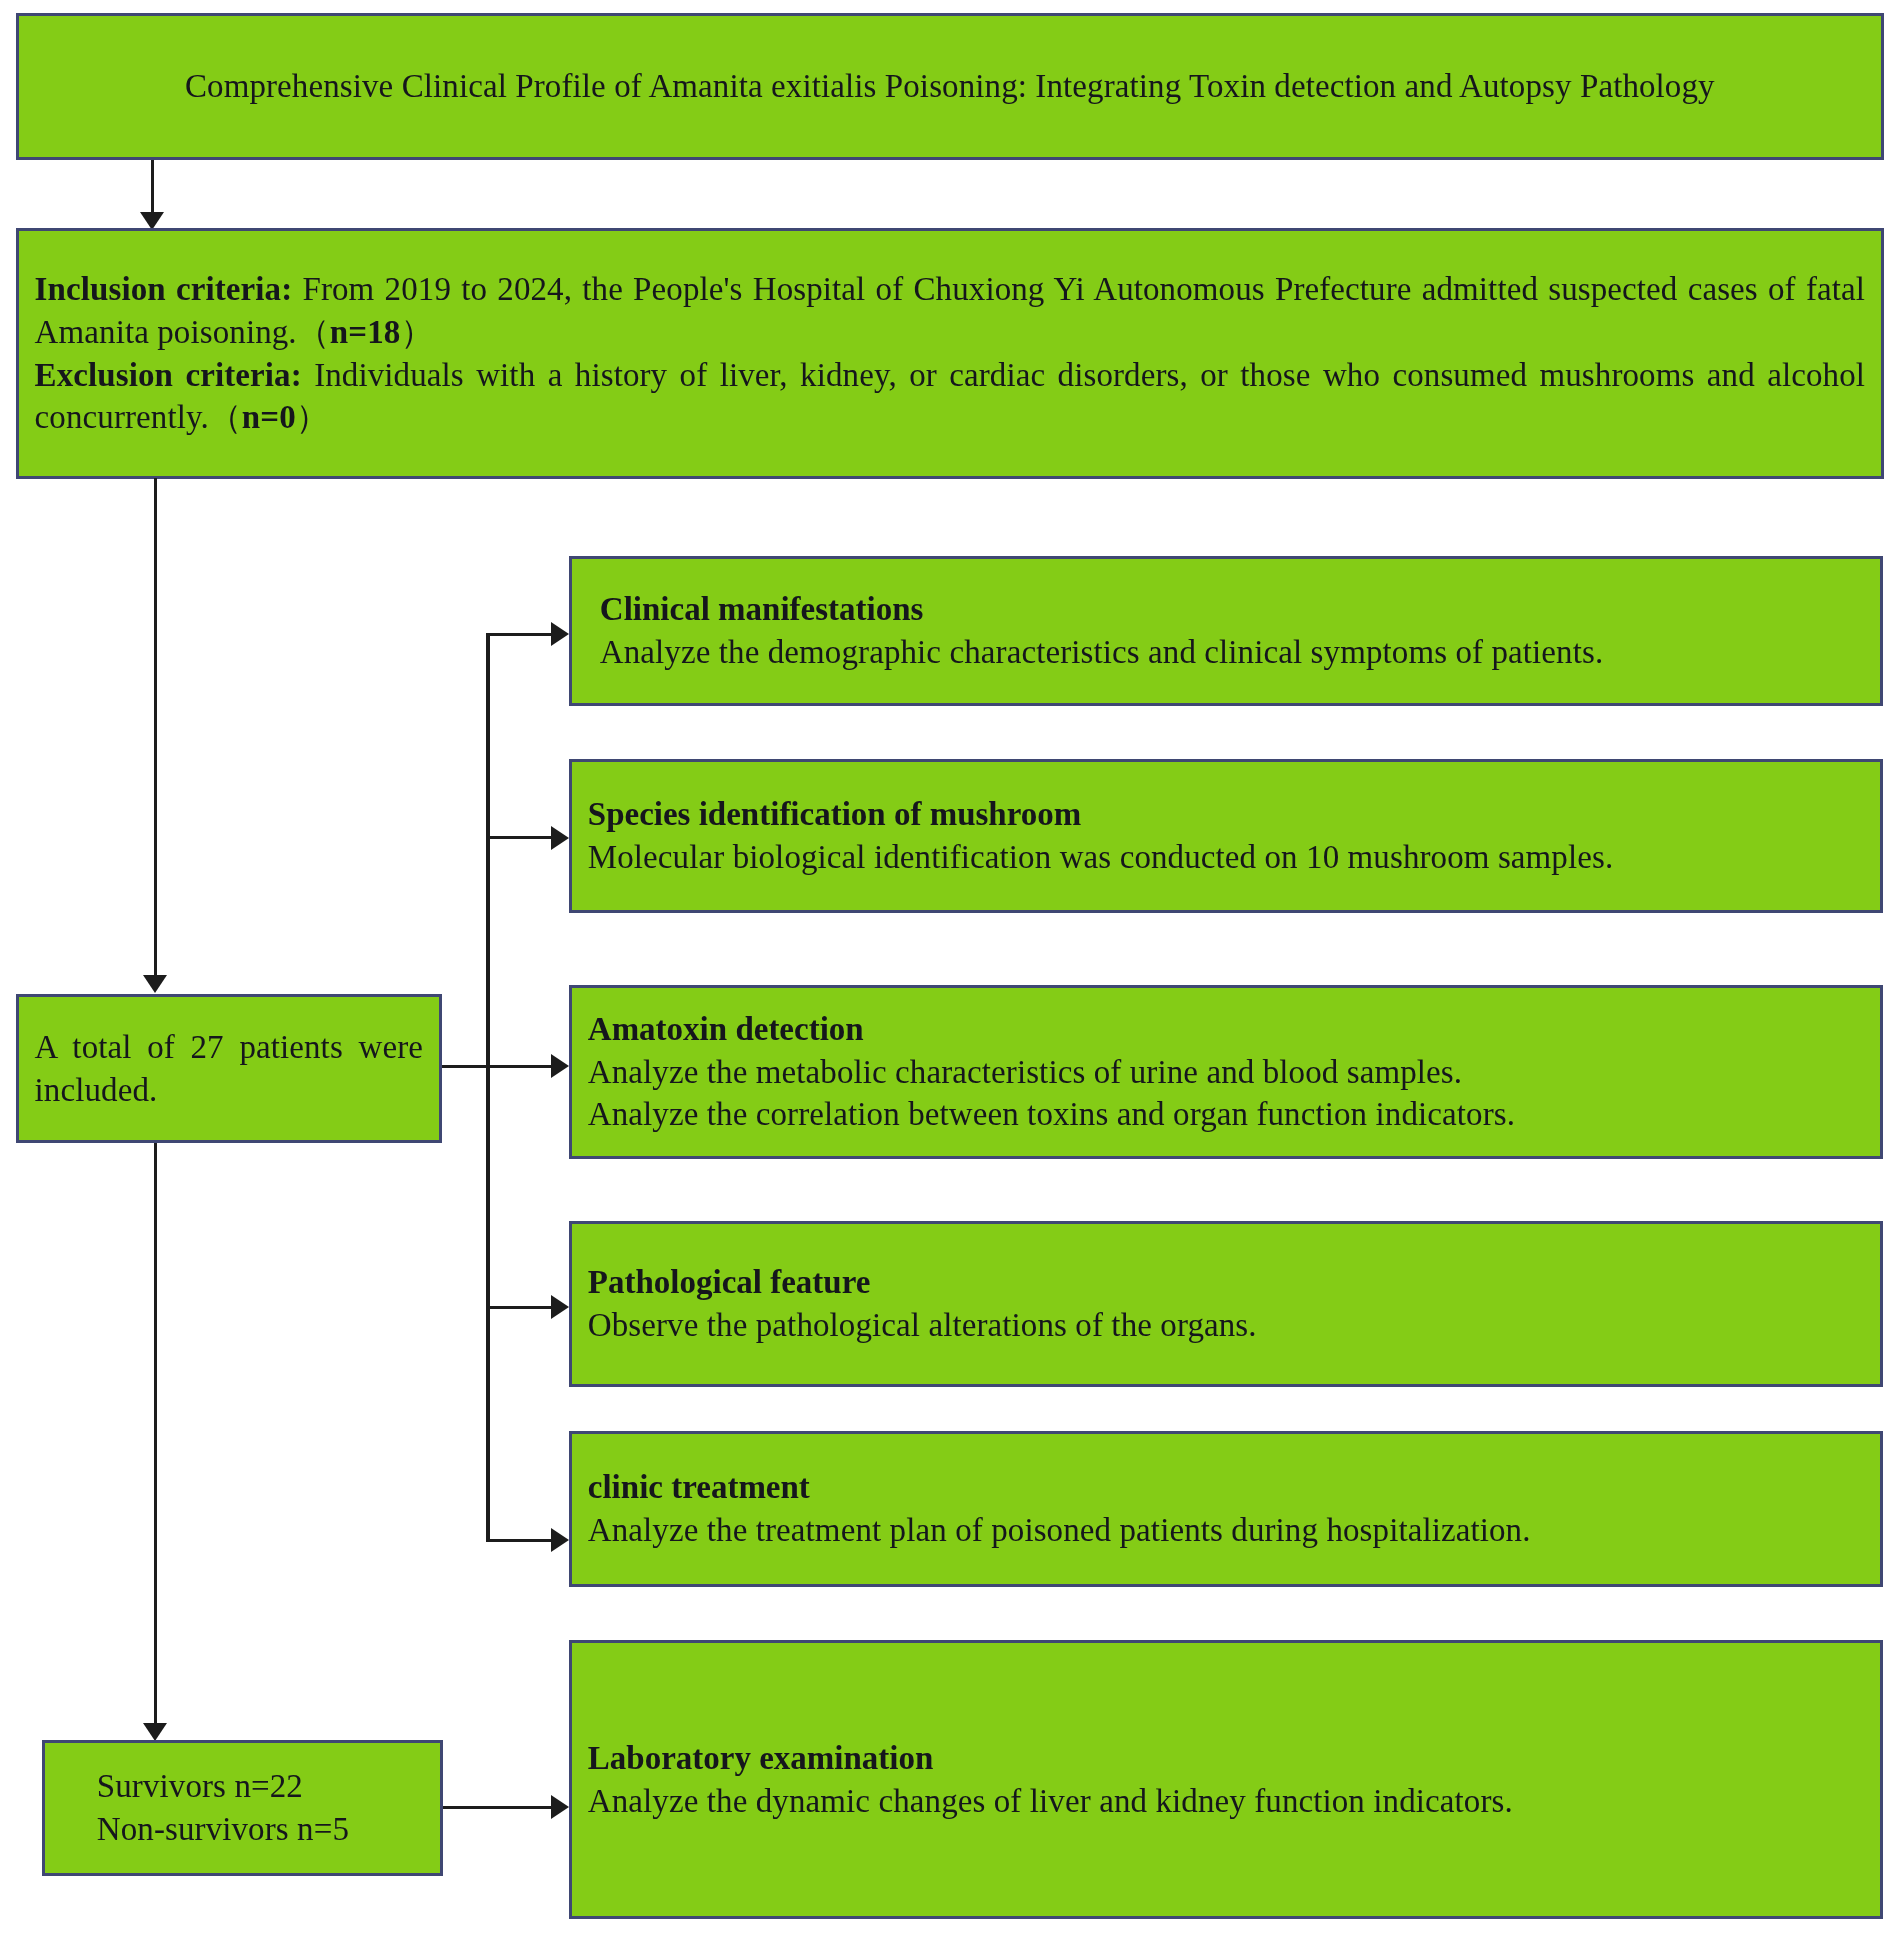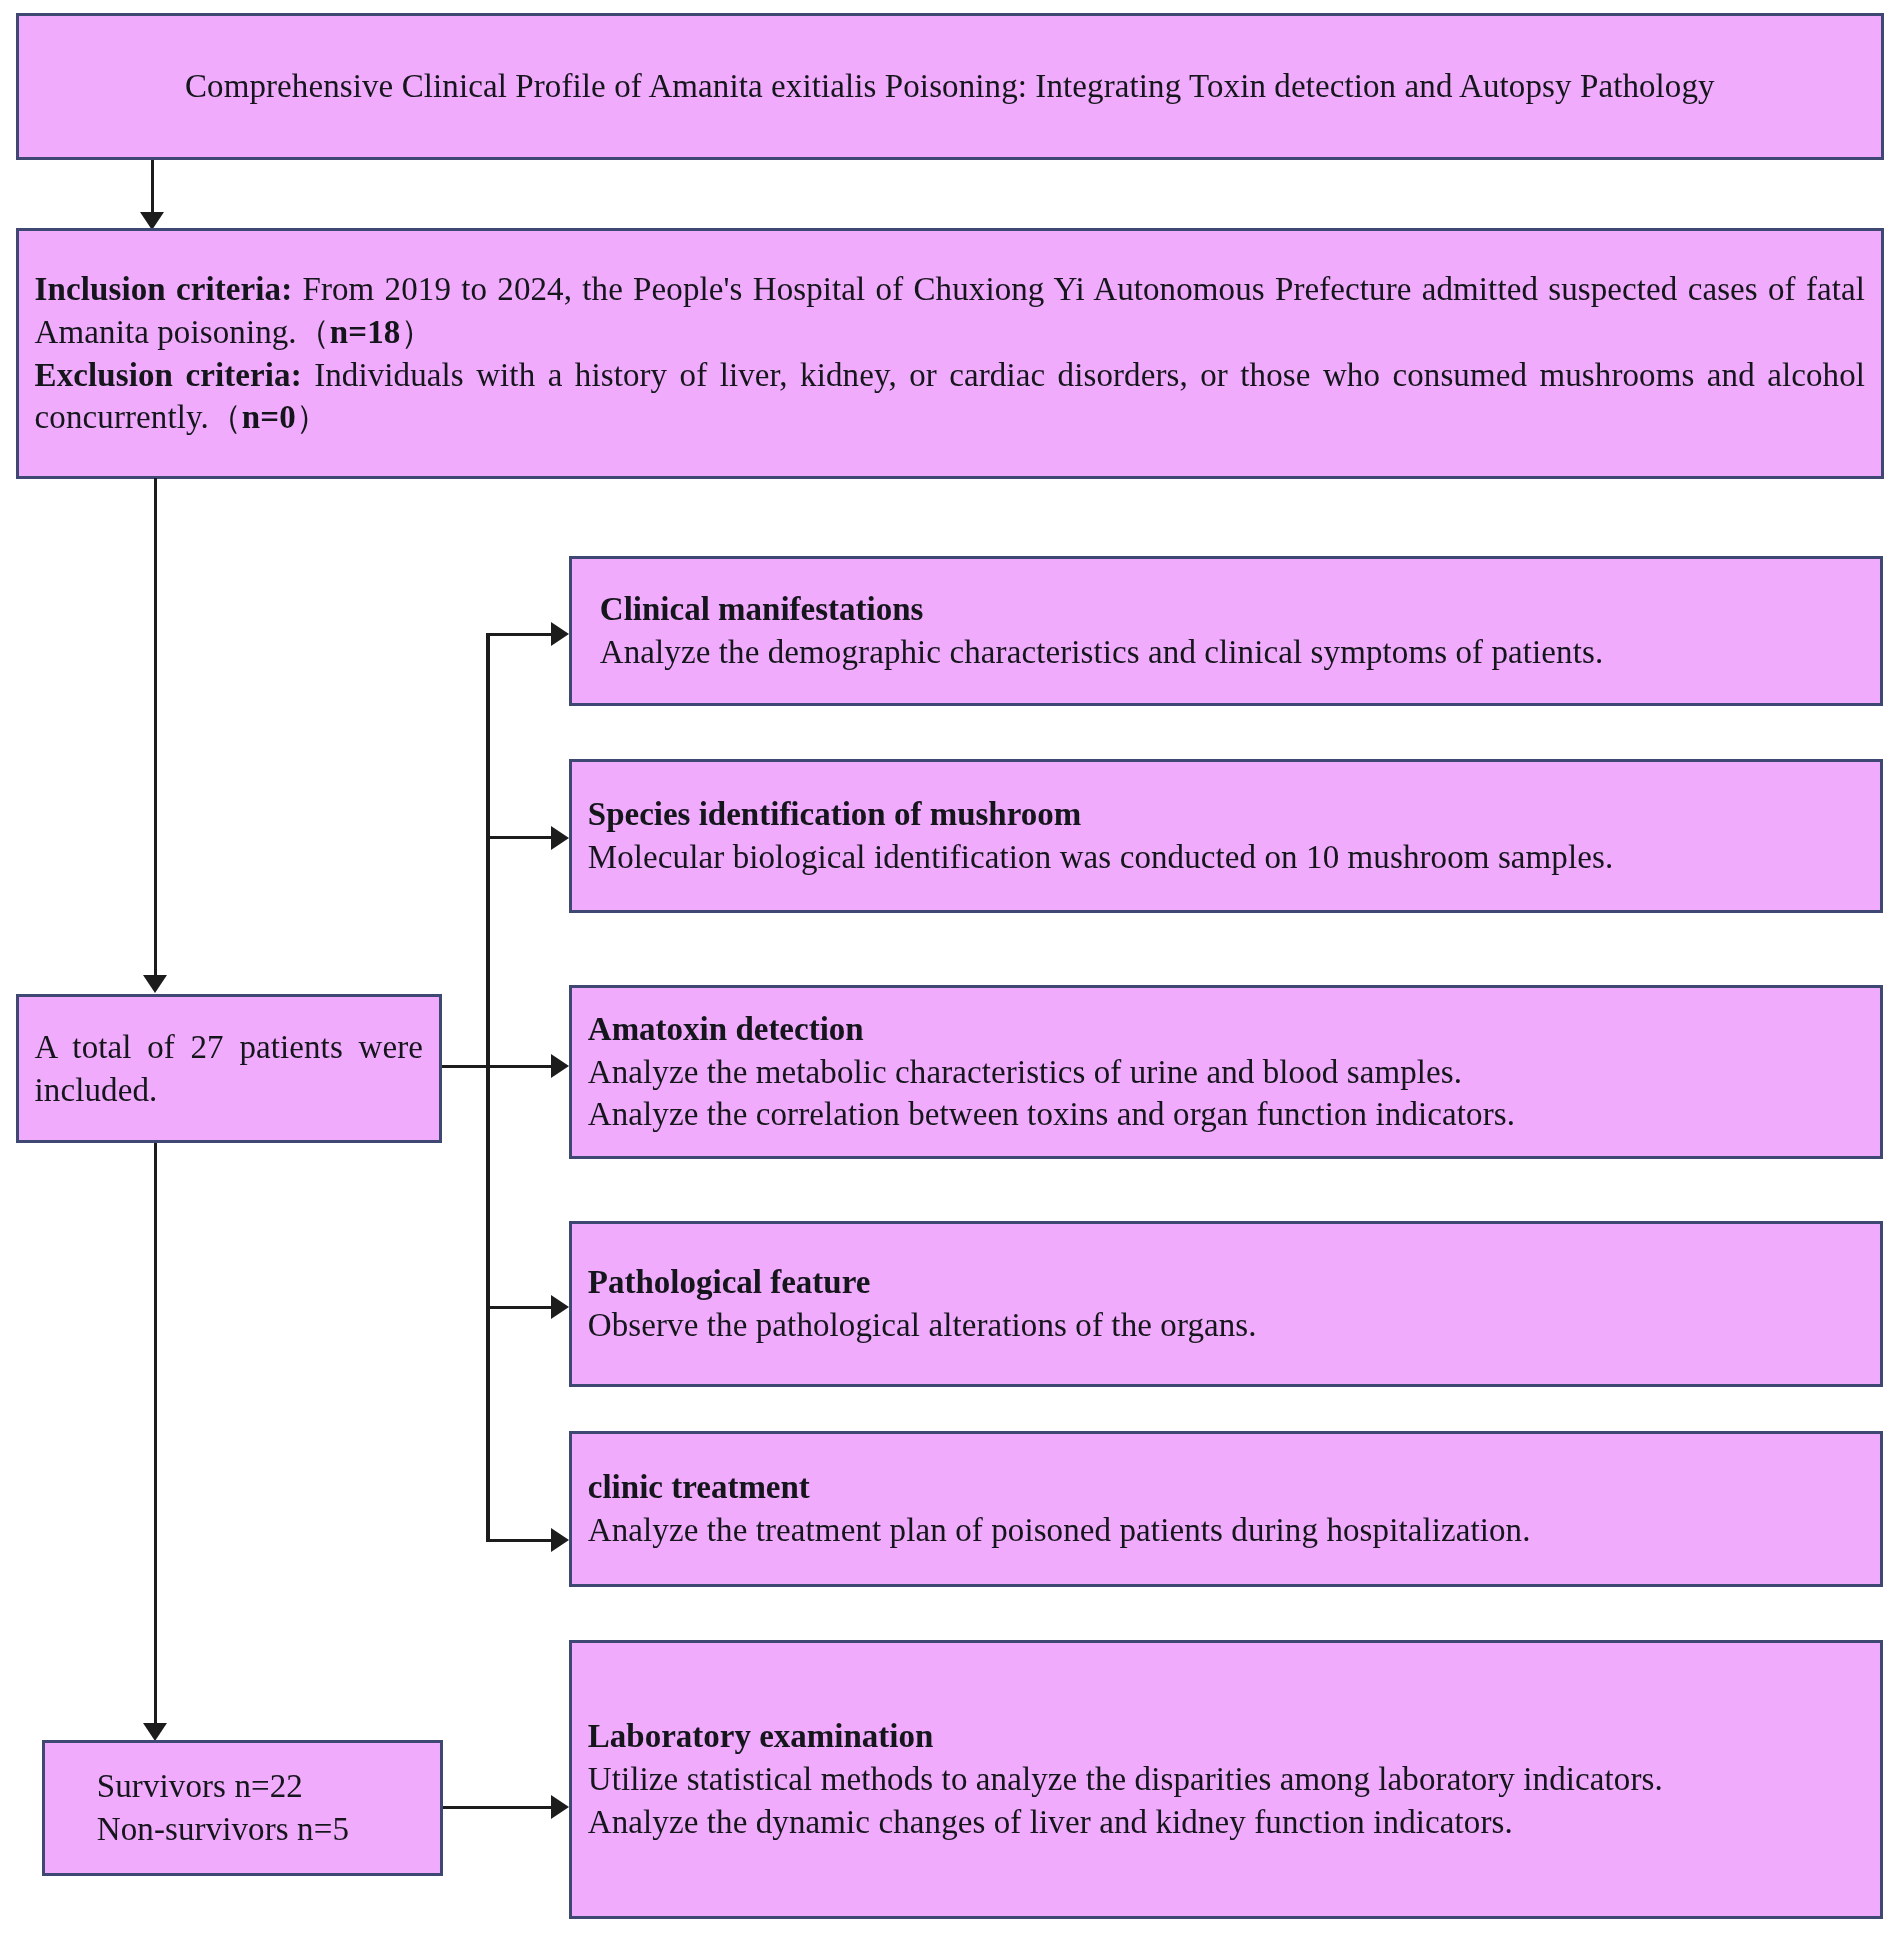--- a/index.html
+++ b/index.html
@@ -15,21 +15,21 @@
   #canvas {
     position: relative;
     width: 1897px;
     height: 1936px;
     background: #ffffff;
     overflow: hidden;
   }
   .box {
     position: absolute;
     box-sizing: border-box;
-    background: #f0abfc;
+    background: #84cc16;
     border: 3.6px solid #3f4773;
     display: flex;
     flex-direction: column;
     justify-content: center;
   }
   .box-inner {
     padding: 0 15.8px;
   }
   .line-text {
     font-size: 33px;
@@ -175,21 +175,20 @@
   <div class="box" style="left:569px; top:1431px; width:1314px; height:156px;">
     <div class="box-inner">
       <p class="heading">clinic treatment</p>
       <p class="line-text">Analyze the treatment plan of poisoned patients during hospitalization.</p>
     </div>
   </div>
 
   <div class="box" style="left:569px; top:1640px; width:1314px; height:279px;">
     <div class="box-inner">
       <p class="heading">Laboratory examination</p>
-      <p class="line-text just">Utilize statistical methods to analyze the disparities among laboratory indicators.</p>
       <p class="line-text">Analyze the dynamic changes of liver and kidney function indicators.</p>
     </div>
   </div>
 
   <div class="hline" style="left:443px; top:1806px; width:115px; height:2.9px;"></div>
   <div class="arrow-right" style="left:551px; top:1795px;"></div>
 
 </div>
 
 

